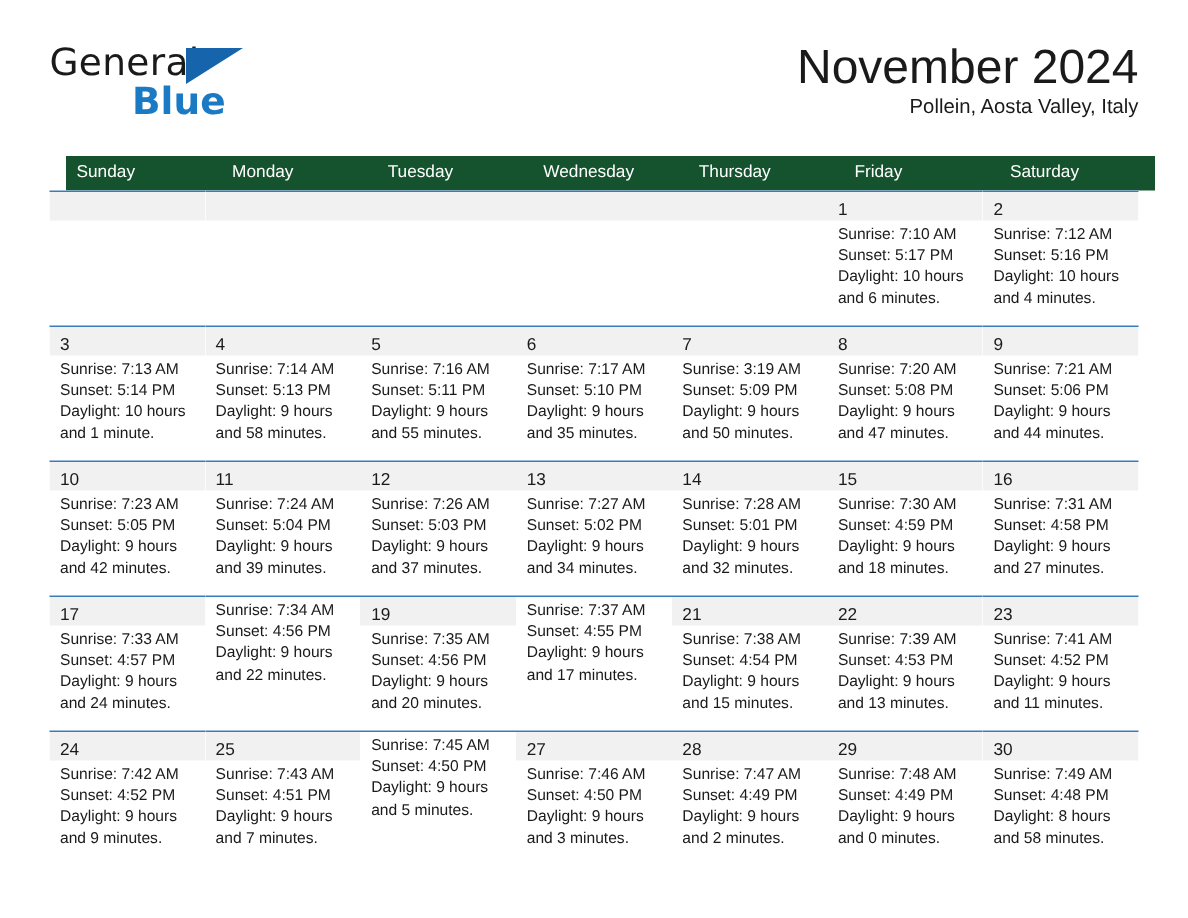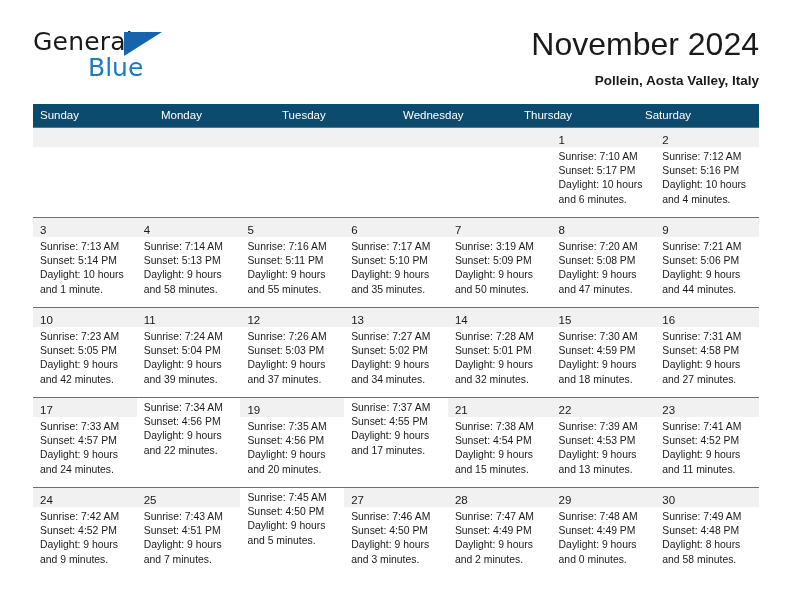--- a/index.html
+++ b/index.html
@@ -47,21 +47,21 @@
     font-weight: 400;
     line-height: 28px;
   }
   .brand-blue {
     position: absolute;
     left: 55px;
     top: 26px;
     font-size: 25px;
     color: #1b7ac4;
     font-family: "DejaVu Sans", sans-serif;
-    font-weight: 400;
+    font-weight: 700;
     line-height: 28px;
   }
   .brand-flag {
     position: absolute;
     left: 91px;
     top: 4px;
     width: 0;
     height: 0;
     border-left: 38px solid #1664ab;
     border-bottom: 24px solid transparent;
@@ -74,39 +74,40 @@
     text-align: right;
   }
   .cal-title {
     font-size: 32px;
     font-weight: 400;
     color: #1a1a1a;
     line-height: 32px;
     white-space: nowrap;
   }
   .cal-location {
-    margin-top: 12px;
+    margin-top: 2px;
     font-size: 13.5px;
-    font-weight: 700;
+    font-weight: 400;
     color: #1a1a1a;
     line-height: 17px;
     white-space: nowrap;
   }
 
   
   .calendar {
     position: absolute;
     left: 33px;
     top: 104px;
     width: 726px;
   }
   .weekdays {
     display: flex;
     width: 100%;
-    background: #0c4a6e;
+    background: #14532d;
+    margin-left: 11px;
   }
   .weekday {
     flex: 1 1 0;
     box-sizing: border-box;
     padding: 4px 0 5px 7px;
     font-size: 11.5px;
     color: #ffffff;
     line-height: 14px;
     white-space: nowrap;
   }
@@ -169,20 +170,21 @@
 
   </div>
 
   <div class="calendar">
     <div class="weekdays">
         <div class="weekday">Sunday</div>
         <div class="weekday">Monday</div>
         <div class="weekday">Tuesday</div>
         <div class="weekday">Wednesday</div>
         <div class="weekday">Thursday</div>
+        <div class="weekday">Friday</div>
         <div class="weekday">Saturday</div>
       </div>
     <div class="weeks">
         <div class="week">
           <div class="cell empty">
             <div class="daynum-band"><span class="daynum"></span></div>
           </div>
           <div class="cell empty">
             <div class="daynum-band"><span class="daynum"></span></div>
           </div>

